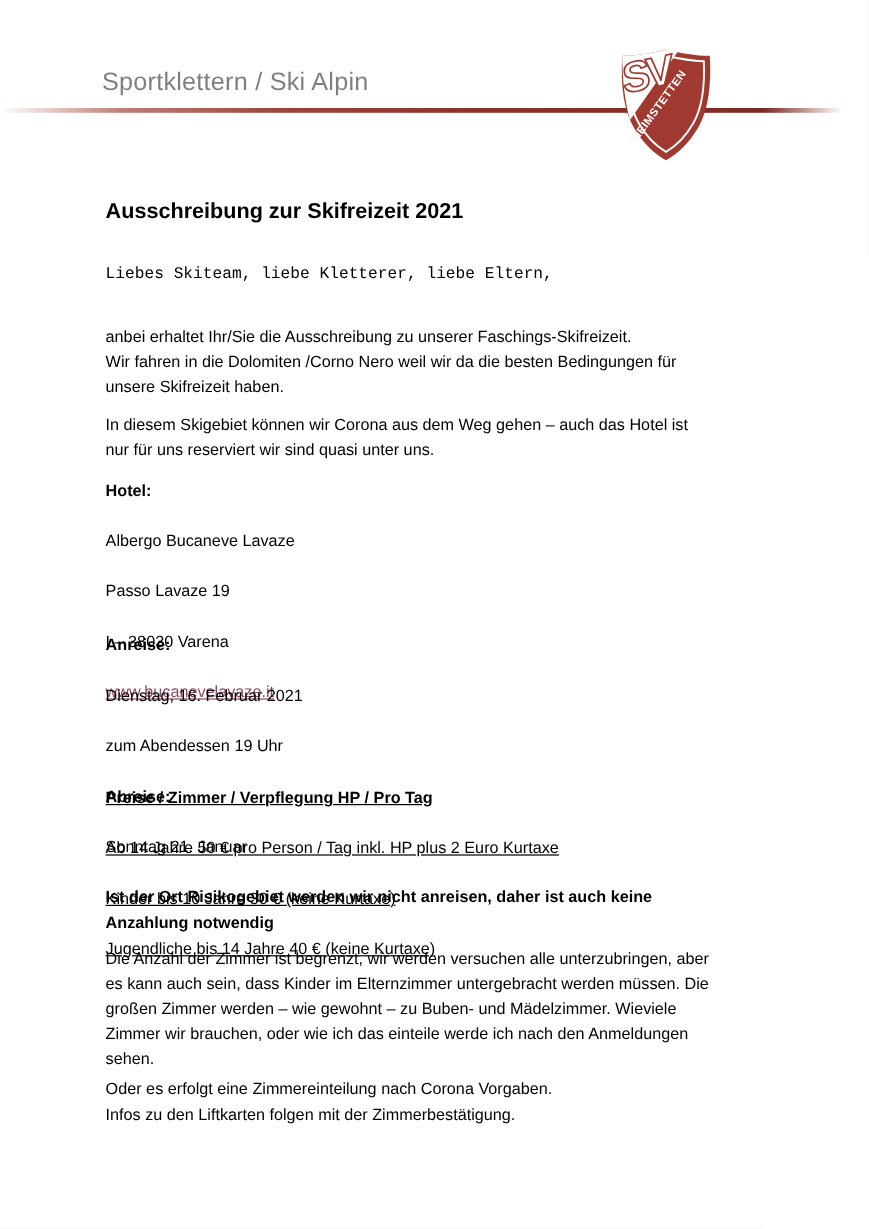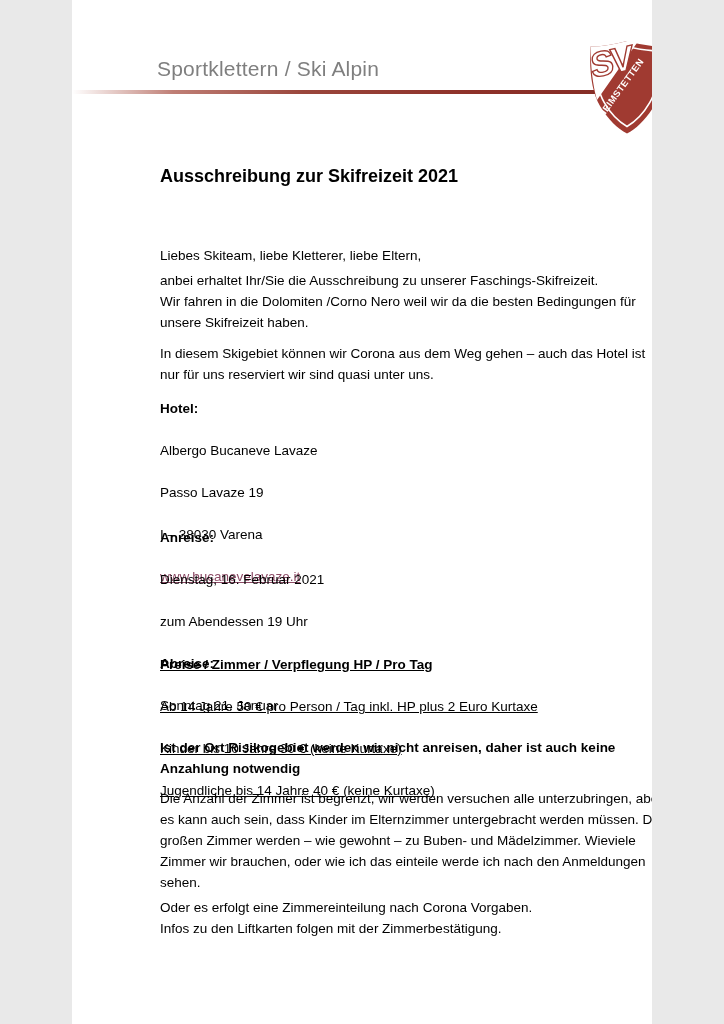--- a/index.html
+++ b/index.html
@@ -1,19 +1,19 @@
 <!DOCTYPE html>
 <html lang="de"><head>
 <meta charset="utf-8">
 <title>Ausschreibung zur Skifreizeit 2021</title>
 <style>
   html,body{margin:0;padding:0;background:#e9e9e9;}
   .page{
     position:relative;
-    width:580px;height:1024px;
+    width:724px;height:1024px;
     margin:0 auto;
     background:#ffffff;
     font-family:"Liberation Sans", sans-serif;
     color:#000;
     overflow:hidden;
   }
   
   .brand-title{
     position:absolute;left:85px;top:56px;
     font-size:21px;line-height:26px;
@@ -37,21 +37,21 @@
     z-index:2;
   }
   .logo text{font-family:"Liberation Sans", sans-serif;}
   
   .block{
     position:absolute;left:88px;width:620px;
     font-size:13.5px;line-height:21px;
     white-space:pre-line;
   }
   .doc-title{top:154px;font-size:18px;font-weight:bold;}
-  .greeting{top:231px;}
+  .greeting{top:205px;font-family:Liberation Mono, monospace;}
   .intro{top:256px;}
   .corona{top:329px;}
   .hotel{top:377px;}
   .travel{top:506px;}
   .prices{top:633px;text-decoration:underline;}
   .risk{top:723px;font-weight:bold;}
   .rooms{top:774px;}
   .rooms-alt{top:883px;}
   .bold{font-weight:bold;}
   .u-bold{font-weight:bold;margin-top:10px;}

